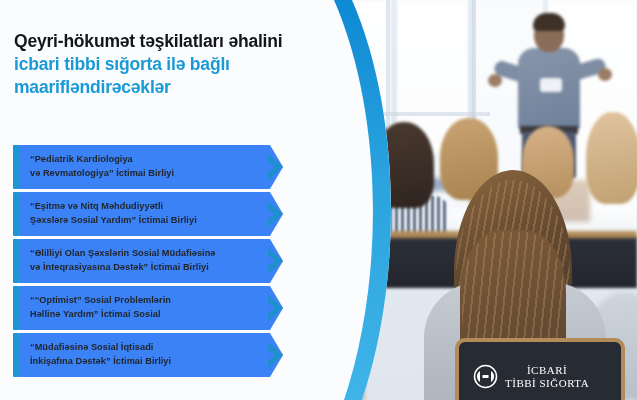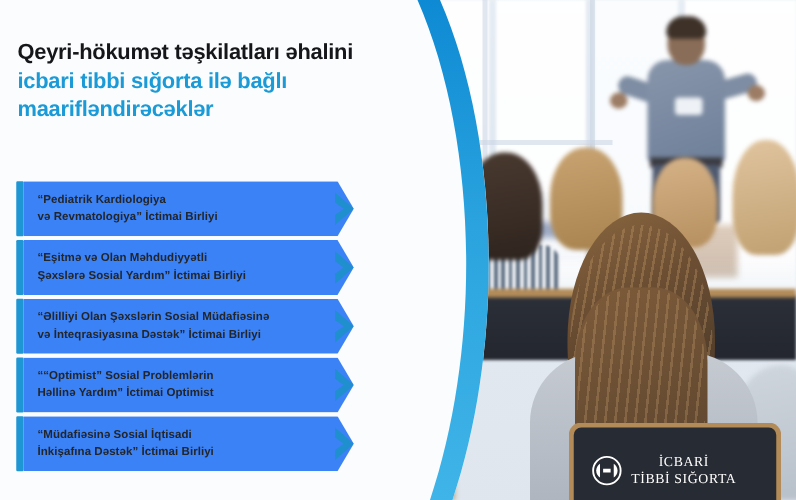--- a/index.html
+++ b/index.html
@@ -266,21 +266,21 @@
         <svg width="20" height="28" viewBox="0 0 20 28" xmlns="http://www.w3.org/2000/svg">
           <path d="M2,1 L17,14 L2,27 L2,19 L9,14 L2,9 Z" fill="#1f8fcd"></path>
         </svg>
       </div>
     </div>
 
     <div class="card">
       <div class="bar"></div>
       <div class="body">
         <div class="txt">
-          <span>“Eşitmə və Olan Məhdudiyyətli</span>
+          <span>“Eşitmə və Nitq Məhdudiyyətli</span>
           <span>Şəxslərə Sosial Yardım” İctimai Birliyi</span>
         </div>
       </div>
       <div class="chev">
         <svg width="20" height="28" viewBox="0 0 20 28" xmlns="http://www.w3.org/2000/svg">
           <path d="M2,1 L17,14 L2,27 L2,19 L9,14 L2,9 Z" fill="#1f8fcd"></path>
         </svg>
       </div>
     </div>
 
@@ -297,21 +297,21 @@
           <path d="M2,1 L17,14 L2,27 L2,19 L9,14 L2,9 Z" fill="#1f8fcd"></path>
         </svg>
       </div>
     </div>
 
     <div class="card">
       <div class="bar"></div>
       <div class="body">
         <div class="txt">
           <span>““Optimist” Sosial Problemlərin</span>
-          <span>Həllinə Yardım” İctimai Optimist</span>
+          <span>Həllinə Yardım” İctimai Sosial</span>
         </div>
       </div>
       <div class="chev">
         <svg width="20" height="28" viewBox="0 0 20 28" xmlns="http://www.w3.org/2000/svg">
           <path d="M2,1 L17,14 L2,27 L2,19 L9,14 L2,9 Z" fill="#1f8fcd"></path>
         </svg>
       </div>
     </div>
 
     <div class="card">

